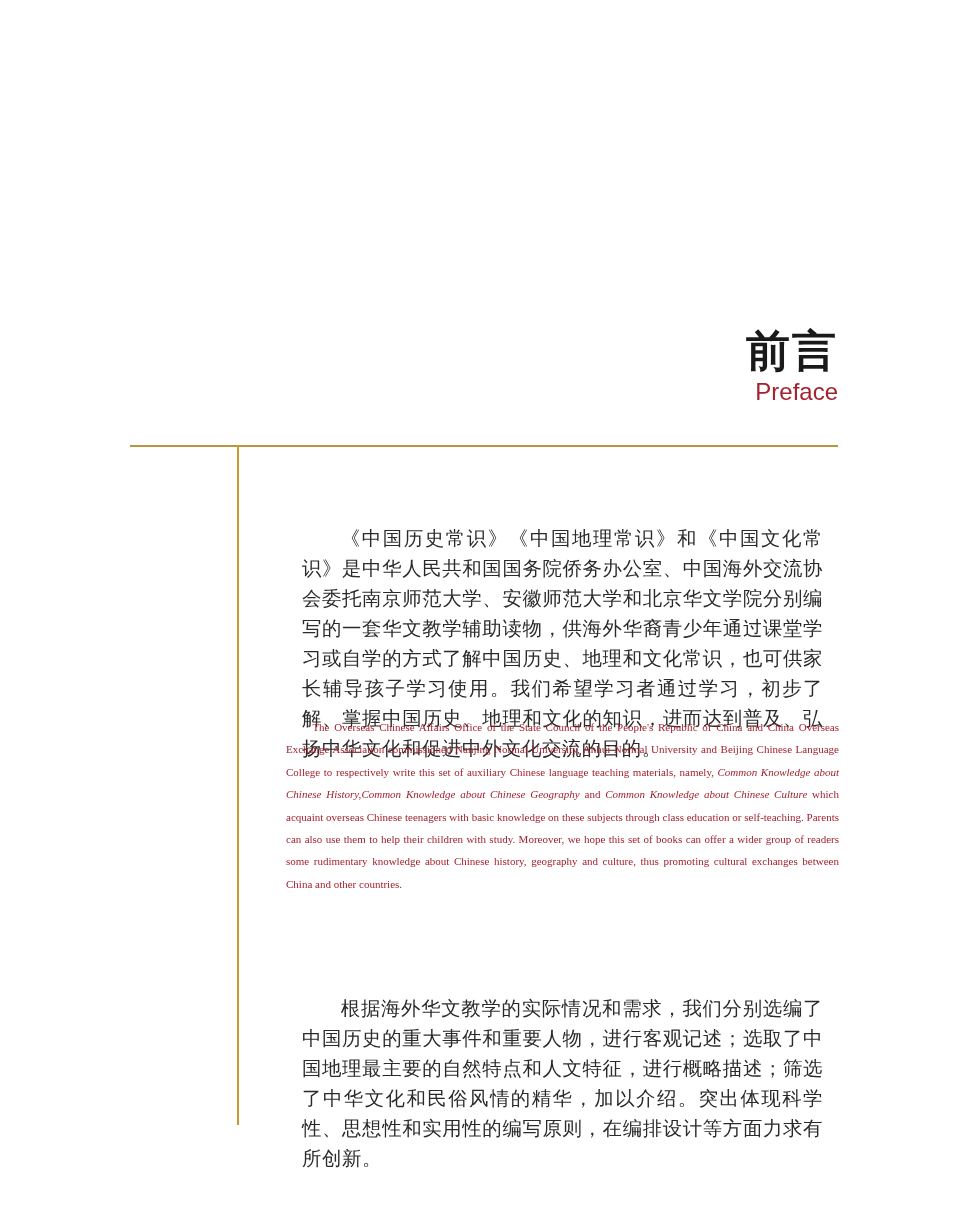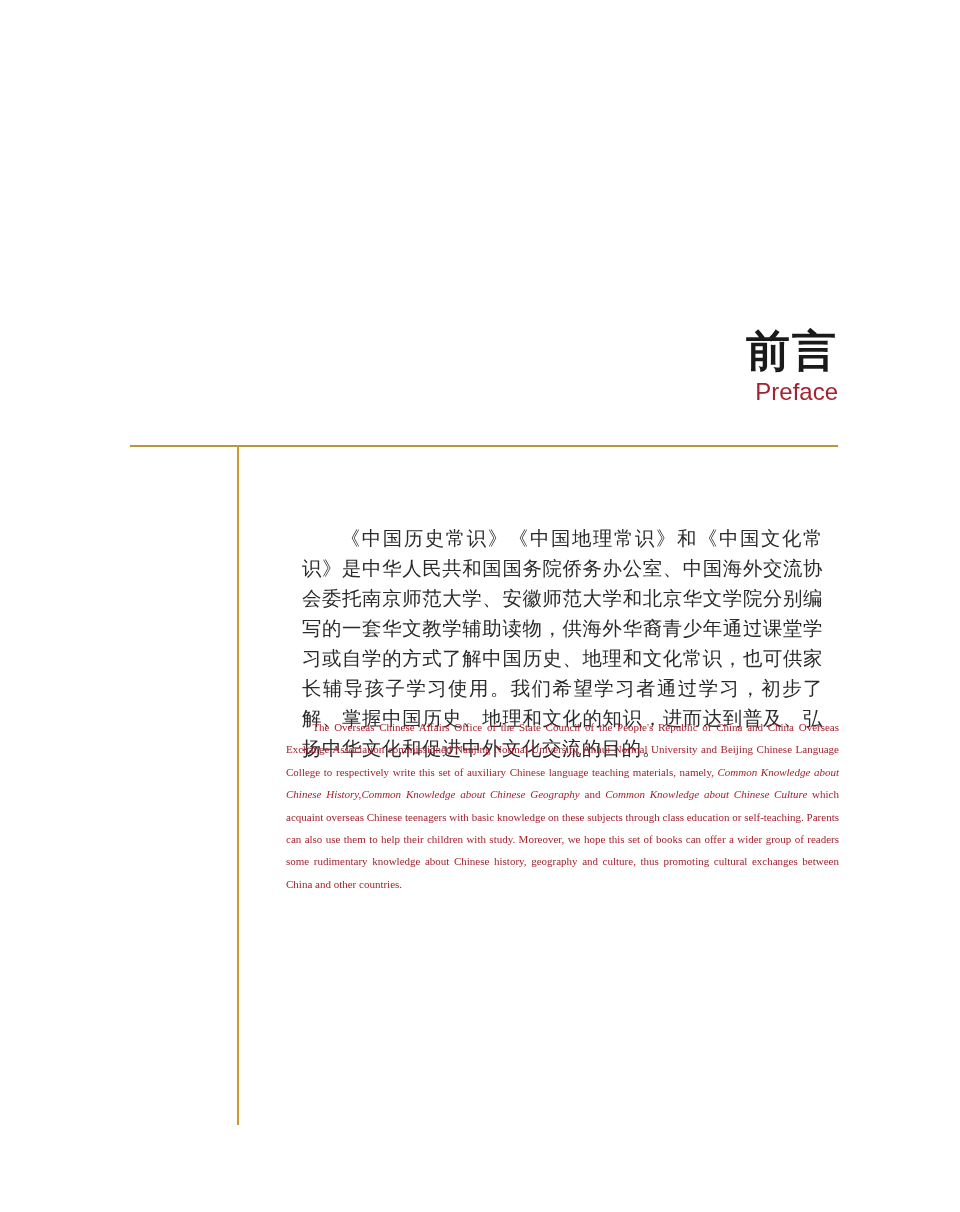--- a/index.html
+++ b/index.html
@@ -98,14 +98,17 @@
   <div class="rule-v"></div>
 
   <div class="body-text" id="para1">
     <p class="cn-para">《中国历史常识》《中国地理常识》和《中国文化常识》是中华人民共和国国务院侨务办公室、中国海外交流协会委托南京师范大学、安徽师范大学和北京华文学院分别编写的一套华文教学辅助读物，供海外华裔青少年通过课堂学习或自学的方式了解中国历史、地理和文化常识，也可供家长辅导孩子学习使用。我们希望学习者通过学习，初步了解、掌握中国历史、地理和文化的知识，进而达到普及、弘扬中华文化和促进中外文化交流的目的。</p>
   </div>
 
   <div class="body-text" id="para2">
     <p class="en-para"><span>The Overseas Chinese Affairs Office of the State Council of the People's Republic of China and China Overseas Exchange Association commissioned Nanjing Normal University, Anhui Normal University and Beijing Chinese Language College to respectively write this set of auxiliary Chinese language teaching materials, namely, </span><em>Common Knowledge about Chinese History,</em><em>Common Knowledge about Chinese Geography</em><span> and </span><em>Common Knowledge about Chinese Culture</em><span> which acquaint overseas Chinese teenagers with basic knowledge on these subjects through class education or self-teaching. Parents can also use them to help their children with study. Moreover, we hope this set of books can offer a wider group of readers some rudimentary knowledge about Chinese history, geography and culture, thus promoting cultural exchanges between China and other countries.</span></p>
   </div>
 
+  <div class="body-text" id="para3">
+    <p class="cn-para">根据海外华文教学的实际情况和需求，我们分别选编了中国历史的重大事件和重要人物，进行客观记述；选取了中国地理最主要的自然特点和人文特征，进行概略描述；筛选了中华文化和民俗风情的精华，加以介绍。突出体现科学性、思想性和实用性的编写原则，在编排设计等方面力求有所创新。</p>
+  </div>
 
 </div>
 
 </body></html>

